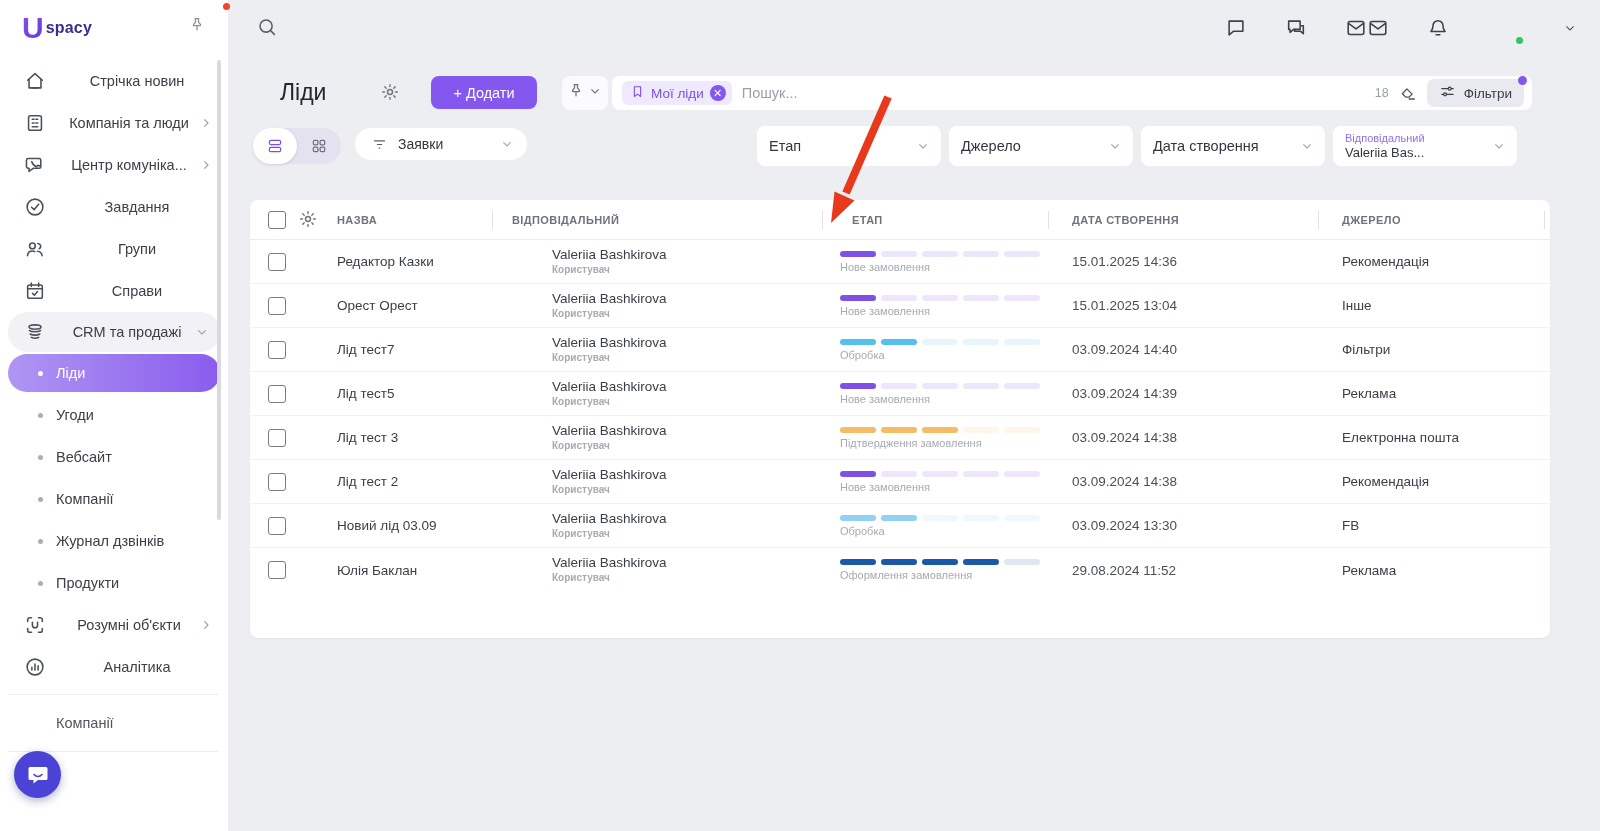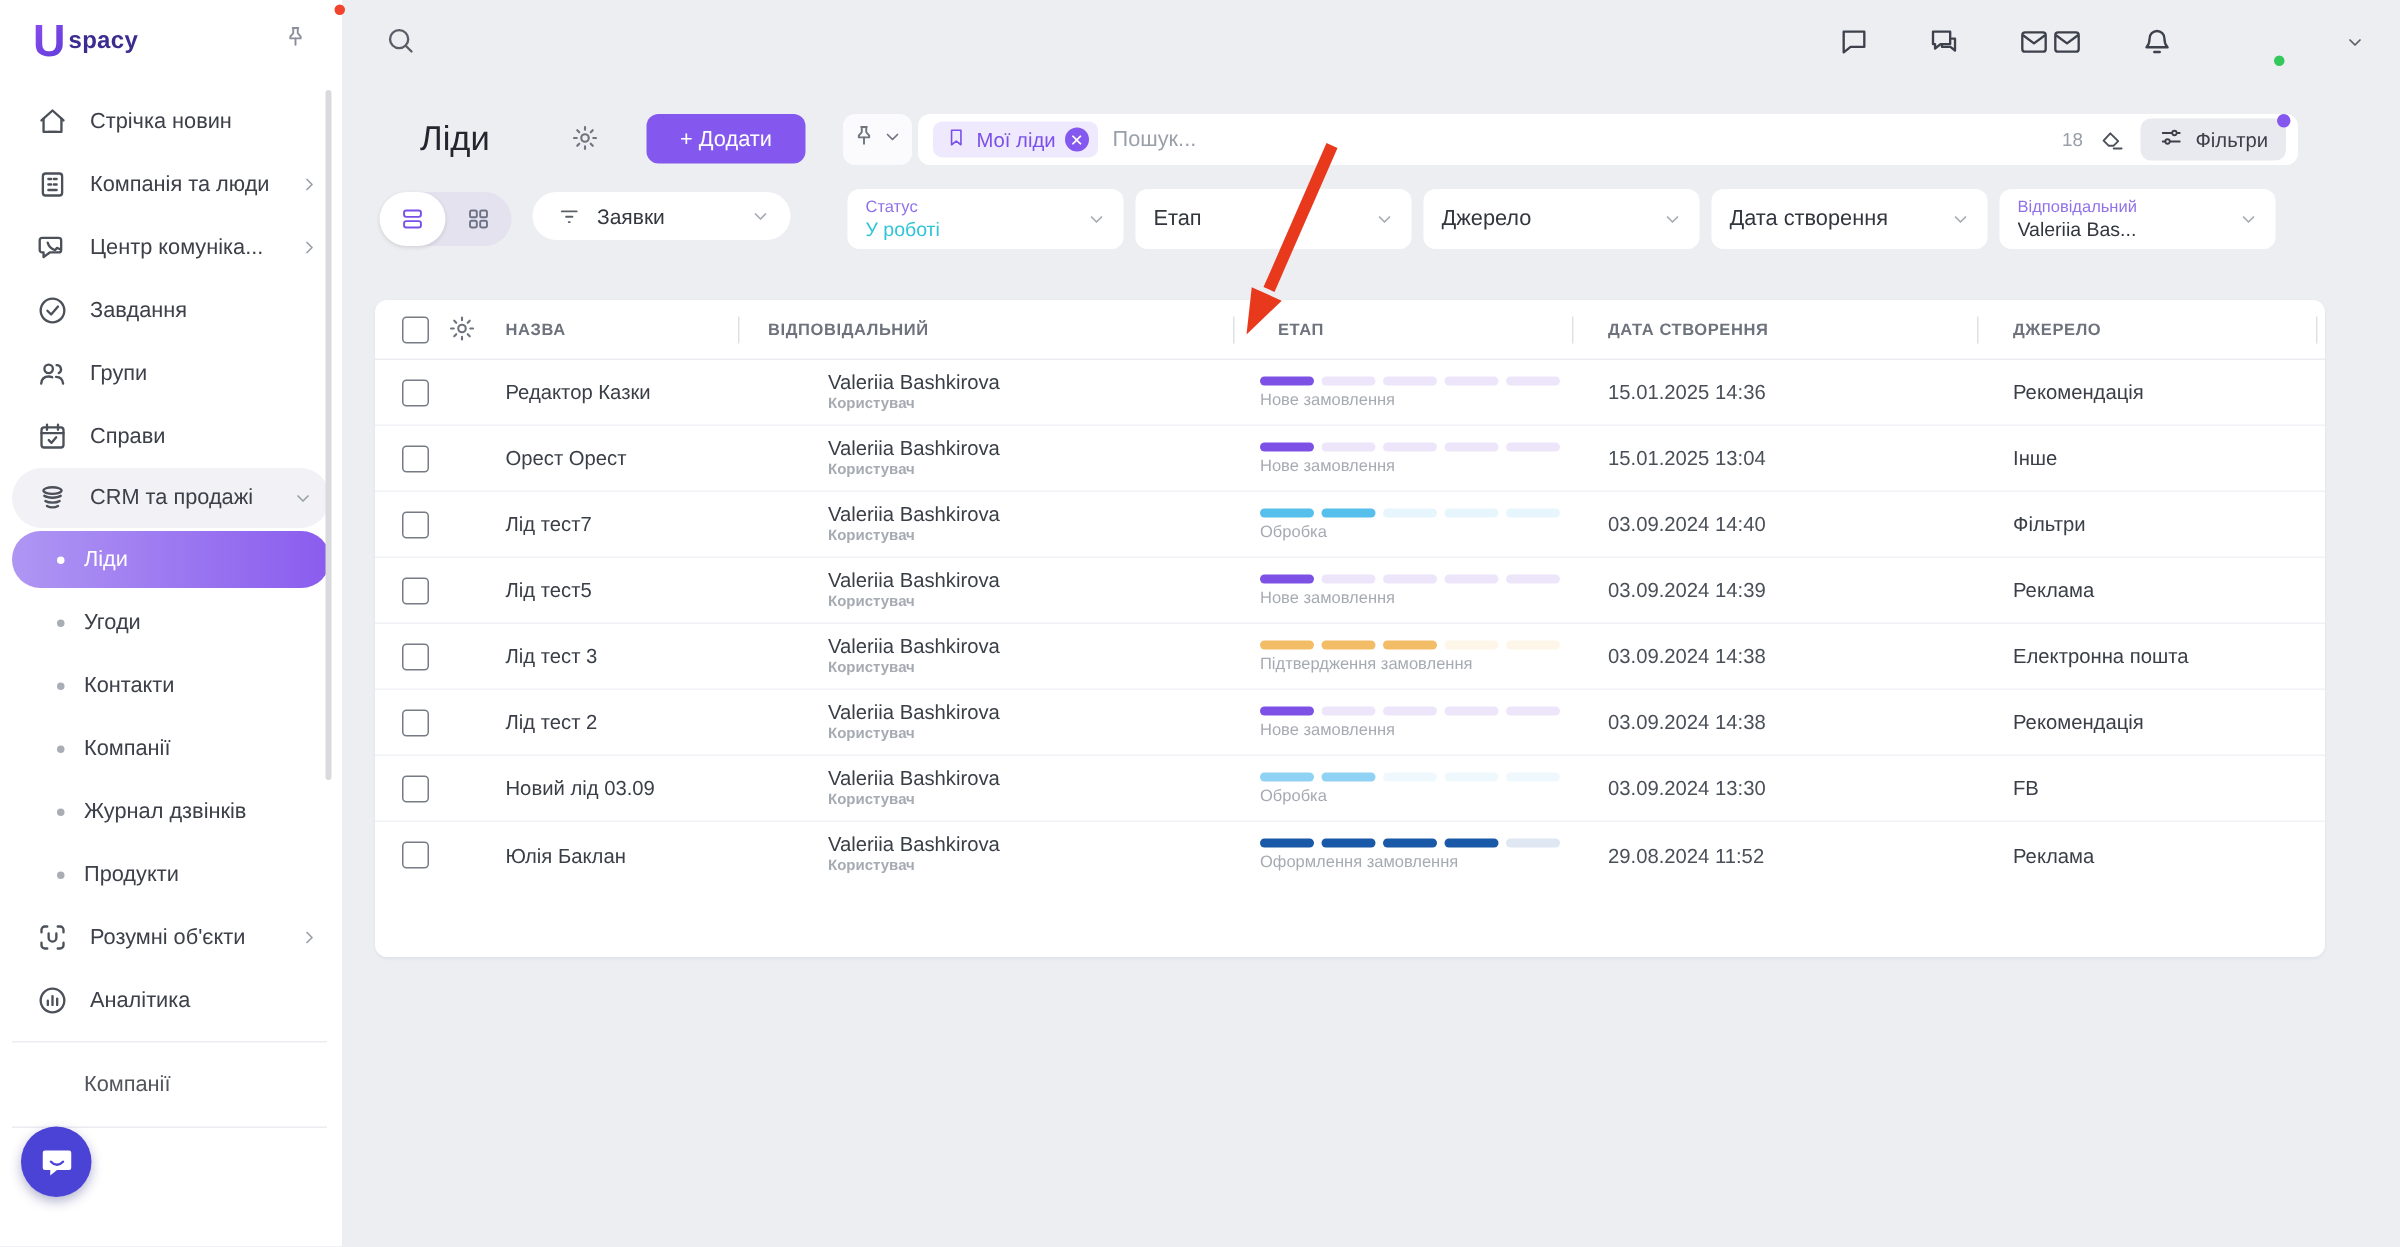--- a/index.html
+++ b/index.html
@@ -9,21 +9,21 @@
 
   
   #sidebar { position:absolute; left:0; top:0; width:228px; height:831px; background:#ffffff; z-index:5; }
   .logo-row { position:relative; height:56px; display:flex; align-items:center; padding-left:22px; }
   .logo-u { position:relative; font-weight:800; font-size:30px; line-height:1;
     background:linear-gradient(135deg,#8d4df0,#5a3bd6); -webkit-background-clip:text; background-clip:text; color:transparent; }
   .logo-dot { position:absolute; top:3px; right:-2px; width:7px; height:7px; border-radius:50%; background:#f2432c; }
   .logo-rest { font-weight:700; font-size:16px; color:#3c2c8f; letter-spacing:.2px; margin-left:2px; }
   .side-pin { position:absolute; right:22px; top:16px; color:#8b8f99; }
   #side-menu { position:absolute; top:60px; left:0; right:0; }
-  .side-item { display:flex; align-items:center; height:42px; padding:0 14px 0 24px; color:#3d4049; font-size:14.5px; cursor:pointer; }
+  .side-item { display:flex; align-items:center; height:42px; padding:0 14px 0 24px; color:#3d4049; font-size:14.5px; cursor:pointer;text-align:center; }
   .side-item .ic { width:22px; height:22px; margin-right:14px; color:#4b5059; flex:none; display:flex; align-items:center; }
   .side-item .lbl { flex:1; white-space:nowrap; overflow:hidden; }
   .side-item .chev { color:#9aa0a8; display:flex; }
   .side-item.pill { margin:0 8px; padding:0 10px 0 16px; height:40px; background:#f1f1f6; border-radius:20px; }
   .side-child { display:flex; align-items:center; height:42px; padding-left:38px; font-size:14.5px; color:#3d4049; cursor:pointer; }
   .side-child .bullet { width:5px; height:5px; border-radius:50%; background:#a9adb6; margin-right:13px; }
   .side-child.active { margin:2px 8px; padding-left:30px; height:38px; border-radius:19px;
     background:linear-gradient(90deg,#af96f3,#8a5cee); color:#ffffff; }
   .side-child.active .bullet { background:#ffffff; }
   .side-divider { height:1px; background:#ececf1; margin:6px 10px 6px 8px; }
@@ -228,21 +228,21 @@
         <div class="side-child active">
           <span class="bullet"></span>
           <span>Ліди</span>
         </div>
         <div class="side-child">
           <span class="bullet"></span>
           <span>Угоди</span>
         </div>
         <div class="side-child">
           <span class="bullet"></span>
-          <span>Контакти</span>
+          <span>Вебсайт</span>
         </div>
         <div class="side-child">
           <span class="bullet"></span>
           <span>Компанії</span>
         </div>
         <div class="side-child">
           <span class="bullet"></span>
           <span>Журнал дзвінків</span>
         </div>
         <div class="side-child">
@@ -396,31 +396,20 @@
         </svg>
       </span>
     <span class="val">Заявки</span>
     <span class="f-chev" id="entity-chev">
         <svg width="16" height="16" viewBox="0 0 24 24" fill="none" stroke="currentColor" stroke-width="1.7" stroke-linecap="round" stroke-linejoin="round">
           <path d="M7 10l5 5 5-5"></path>
         </svg>
       </span>
   </div>
 
-  <div class="filter-box" style="left:565px;">
-    <span class="txt">
-      <span class="f-label-sm">Статус</span>
-      <span class="f-value teal">У роботі</span>
-    </span>
-      <span class="f-chev fchev">
-        <svg width="16" height="16" viewBox="0 0 24 24" fill="none" stroke="currentColor" stroke-width="1.7" stroke-linecap="round" stroke-linejoin="round">
-          <path d="M7 10l5 5 5-5"></path>
-        </svg>
-      </span>
-  </div>
   <div class="filter-box" style="left:757px;">
     <span class="txt"><span class="f-label-lg">Етап</span></span>
     <span class="f-chev fchev">
         <svg width="16" height="16" viewBox="0 0 24 24" fill="none" stroke="currentColor" stroke-width="1.7" stroke-linecap="round" stroke-linejoin="round">
           <path d="M7 10l5 5 5-5"></path>
         </svg>
       </span>
   </div>
   <div class="filter-box" style="left:949px;">
     <span class="txt"><span class="f-label-lg">Джерело</span></span>

